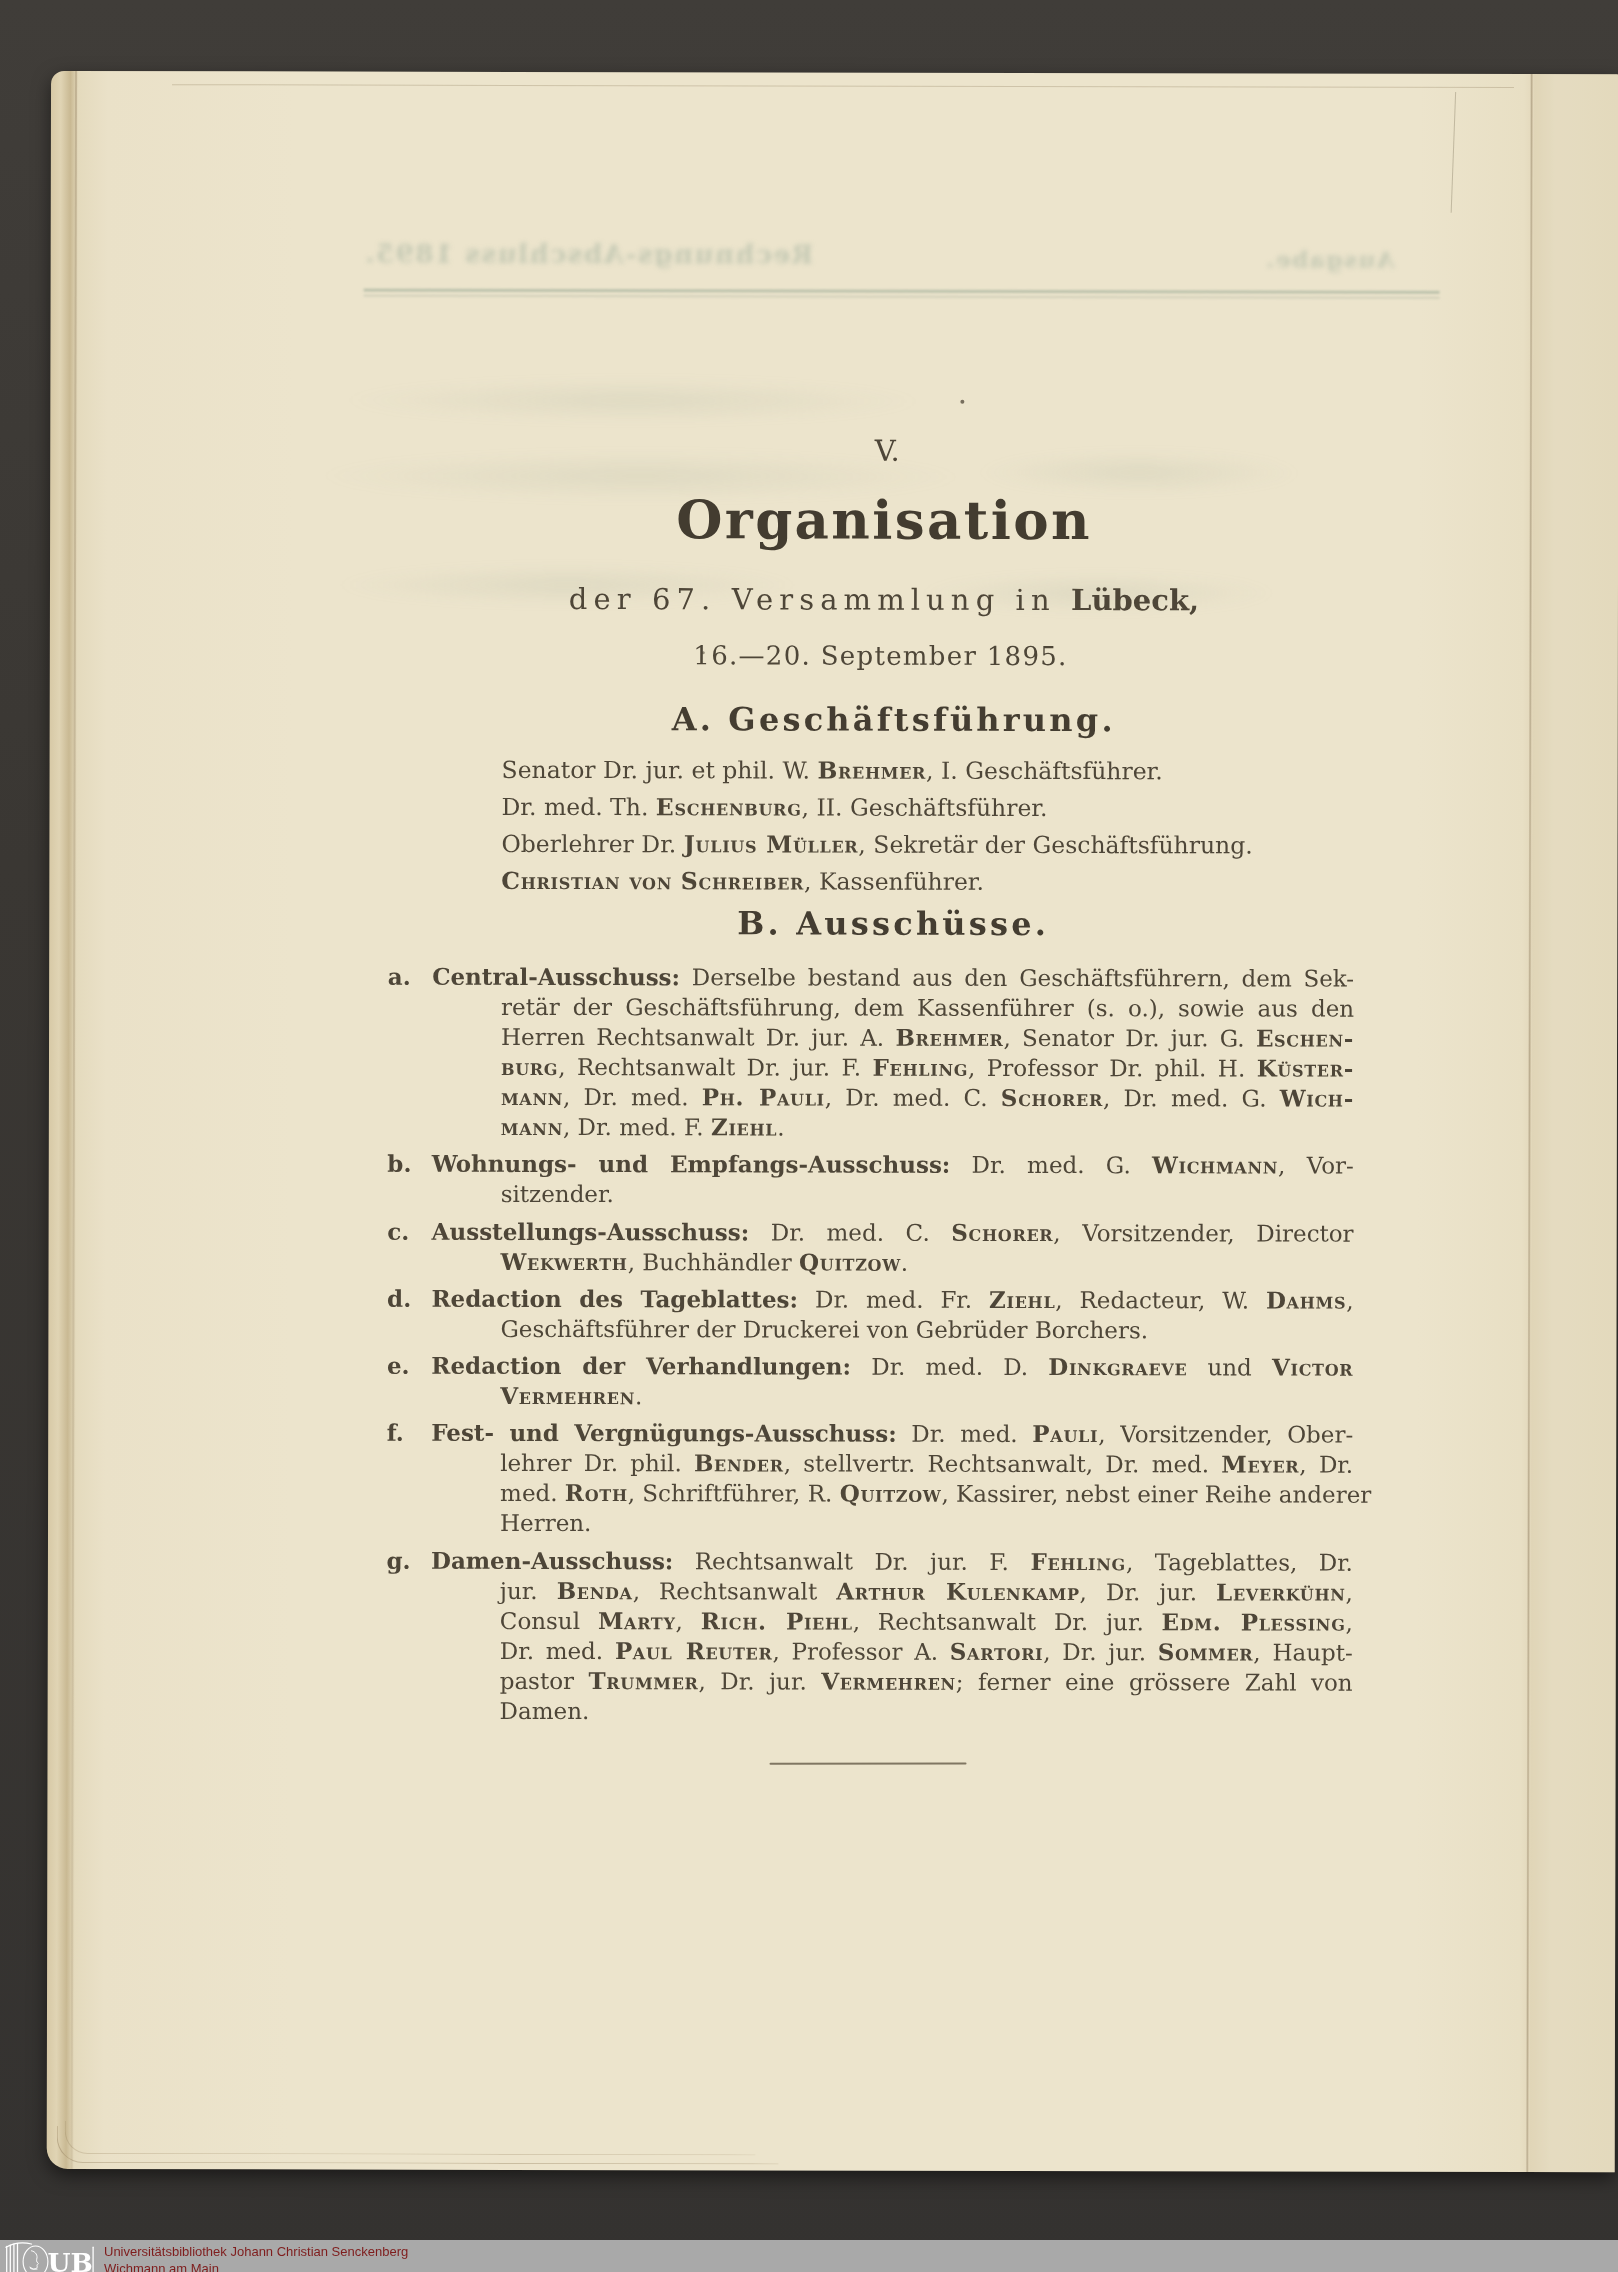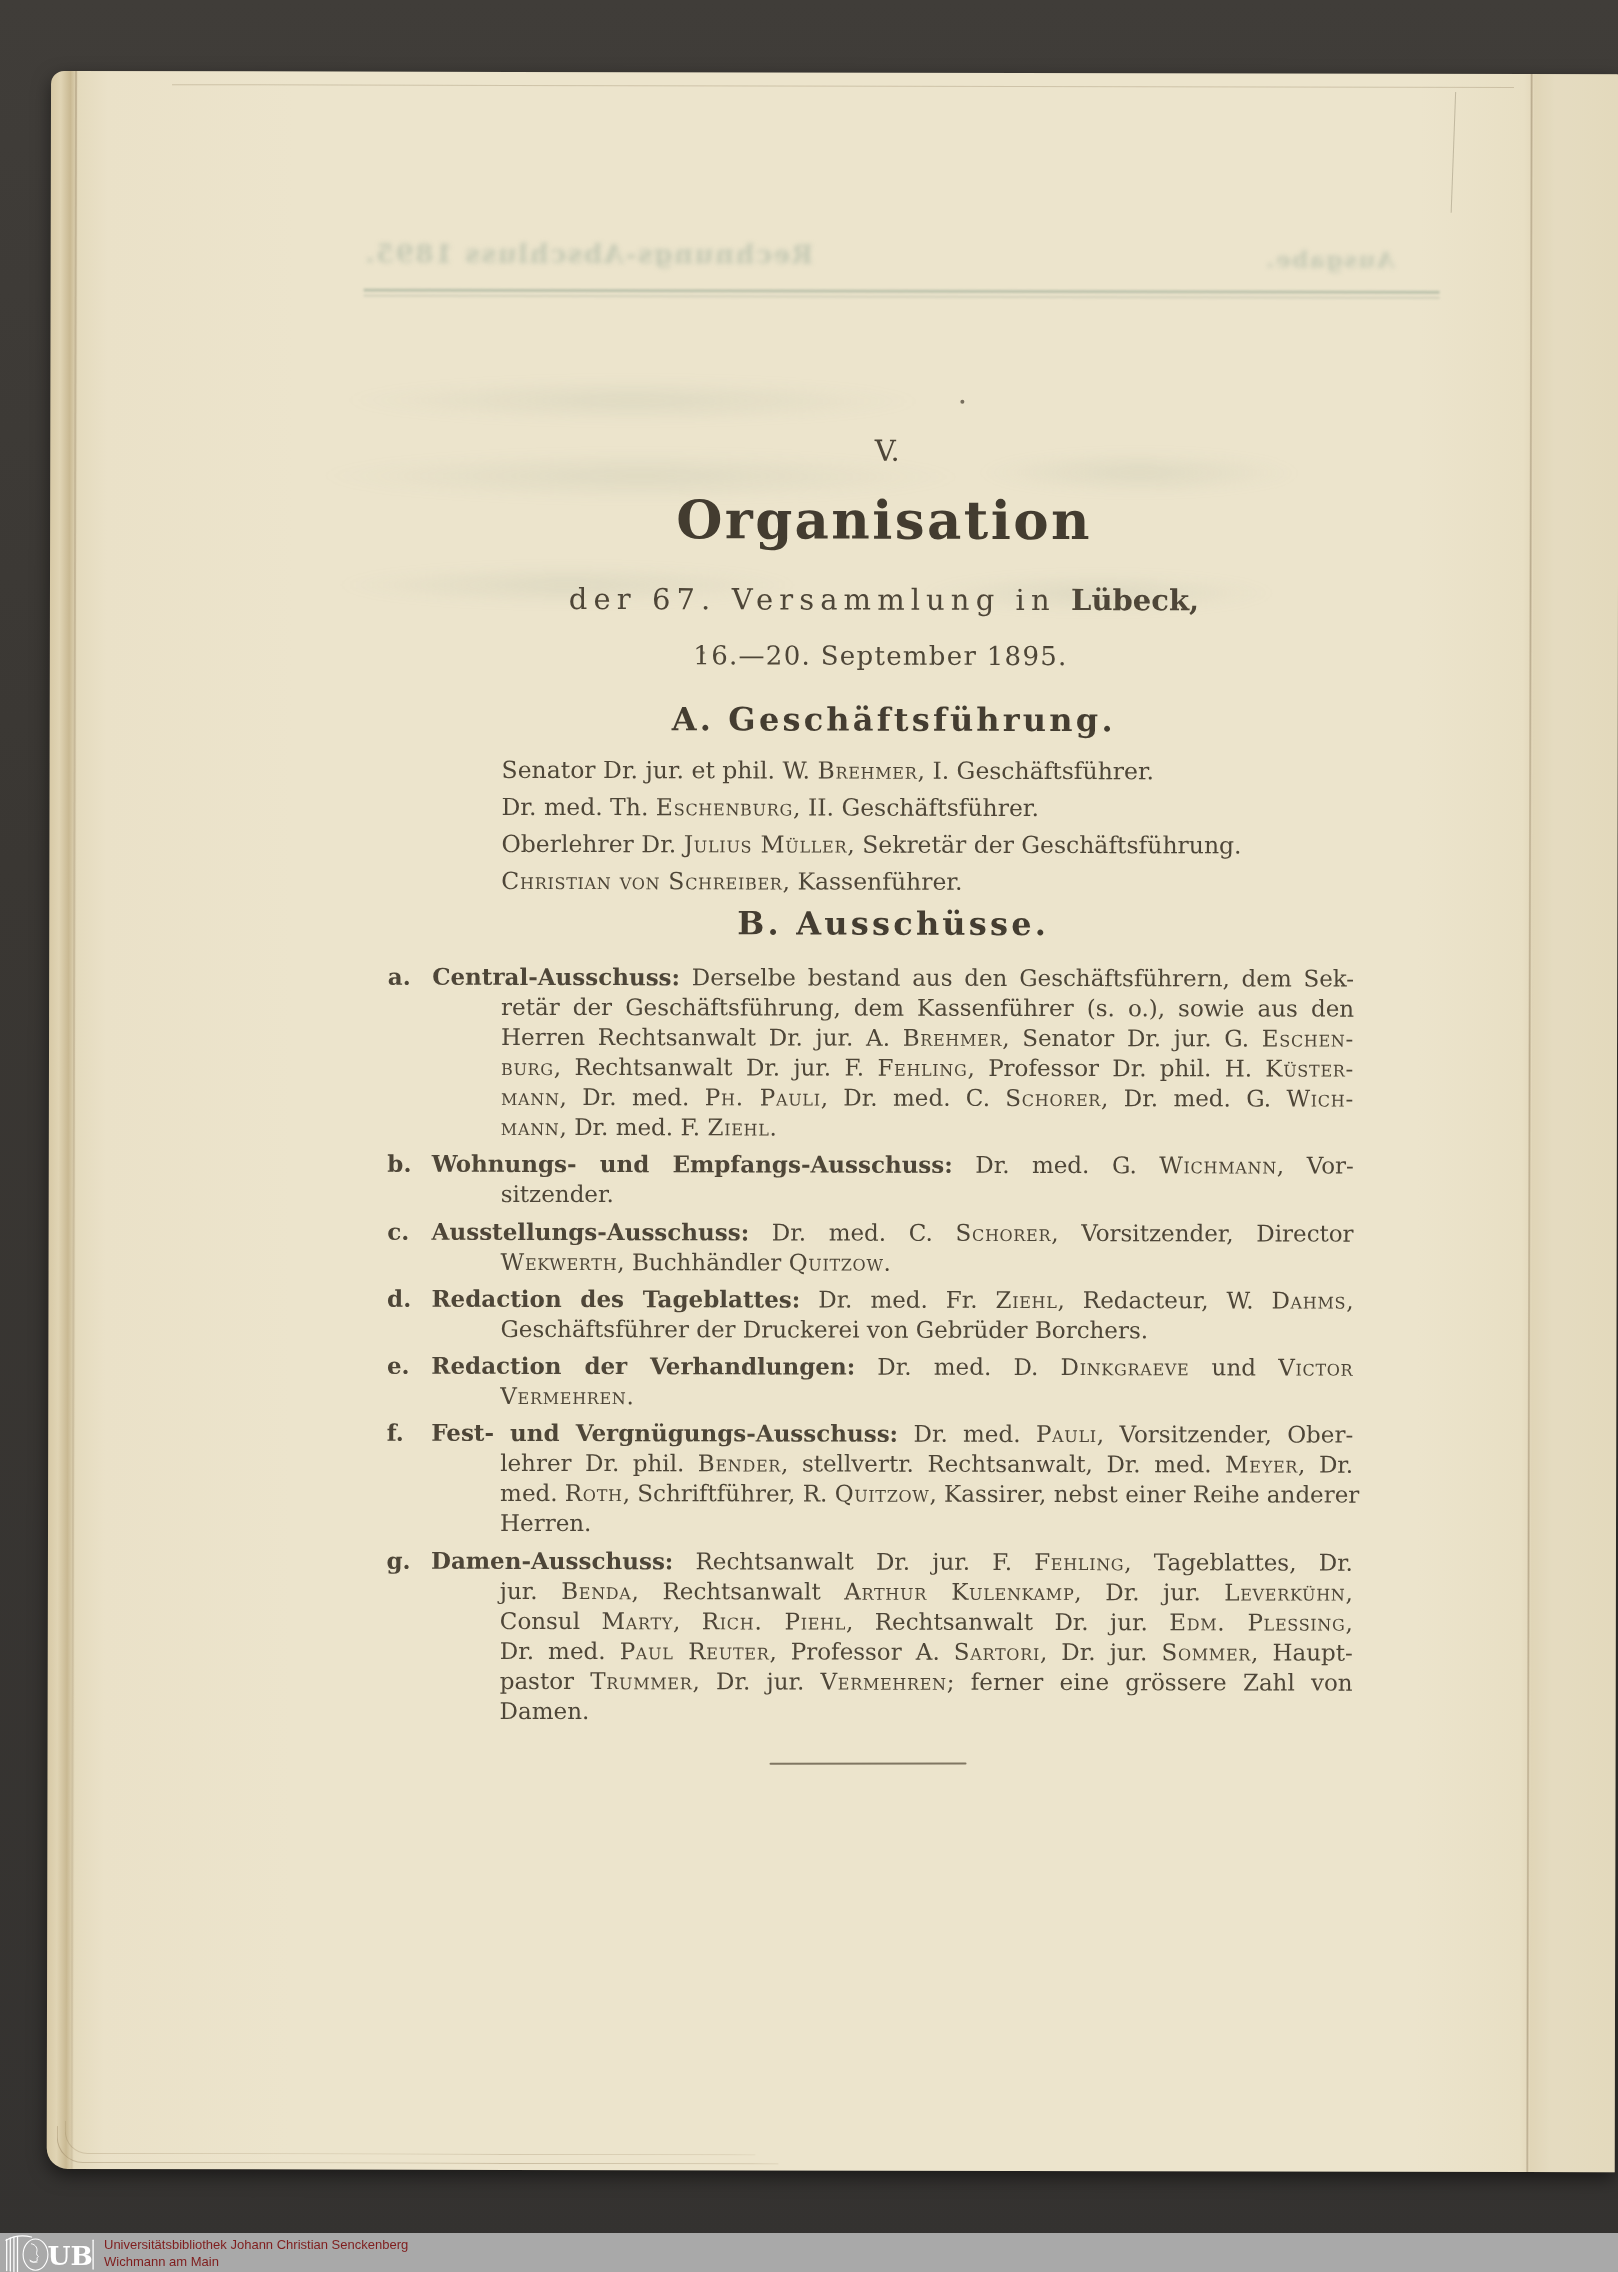--- a/index.html
+++ b/index.html
@@ -71,26 +71,26 @@
   .a-line{white-space:nowrap;}
   .b-list{position:absolute;top:890px;left:0;width:100%;font-size:23px;line-height:30px;}
   .b-item{position:relative;margin-bottom:7.3px;}
   .letter{position:absolute;left:1.6px;top:0;font-weight:bold;}
   .line{white-space:nowrap;}
   .line.first{margin-left:46px;}
   .line.cont{margin-left:115px;}
   .line.j{text-align:justify;text-align-last:justify;}
   .s-p{font-weight:normal;}
   .s-b{font-weight:bold;}
-  .s-sc{font-variant-caps:small-caps;letter-spacing:.03em;}
+  .s-sc{font-variant-caps:small-caps;letter-spacing:.03em;font-weight:bold;}
   .s-ls{letter-spacing:.21em;}
   .divider{position:absolute;left:385px;top:1690px;width:197px;height:1.6px;
     background:rgba(92,82,63,.75);border-radius:1.6px;transform:rotate(-.2deg);}
   
-  .footer-bar{position:absolute;left:0;bottom:0;width:100%;height:40px;background:#a9a9a9;
+  .footer-bar{position:absolute;left:0;bottom:0;width:100%;height:33px;background:#a9a9a9;
     font-family:"Liberation Sans","DejaVu Sans",sans-serif;}
   .ub-logo{position:absolute;left:1.6px;top:0;width:99px;height:40px;}
   .footer-text{position:absolute;left:104px;top:3.2px;color:#7f1d1d;font-size:13px;line-height:17px;}
 </style>
 </head>
 <body>
 
 <div class="stage">
 
   <div class="paper">

